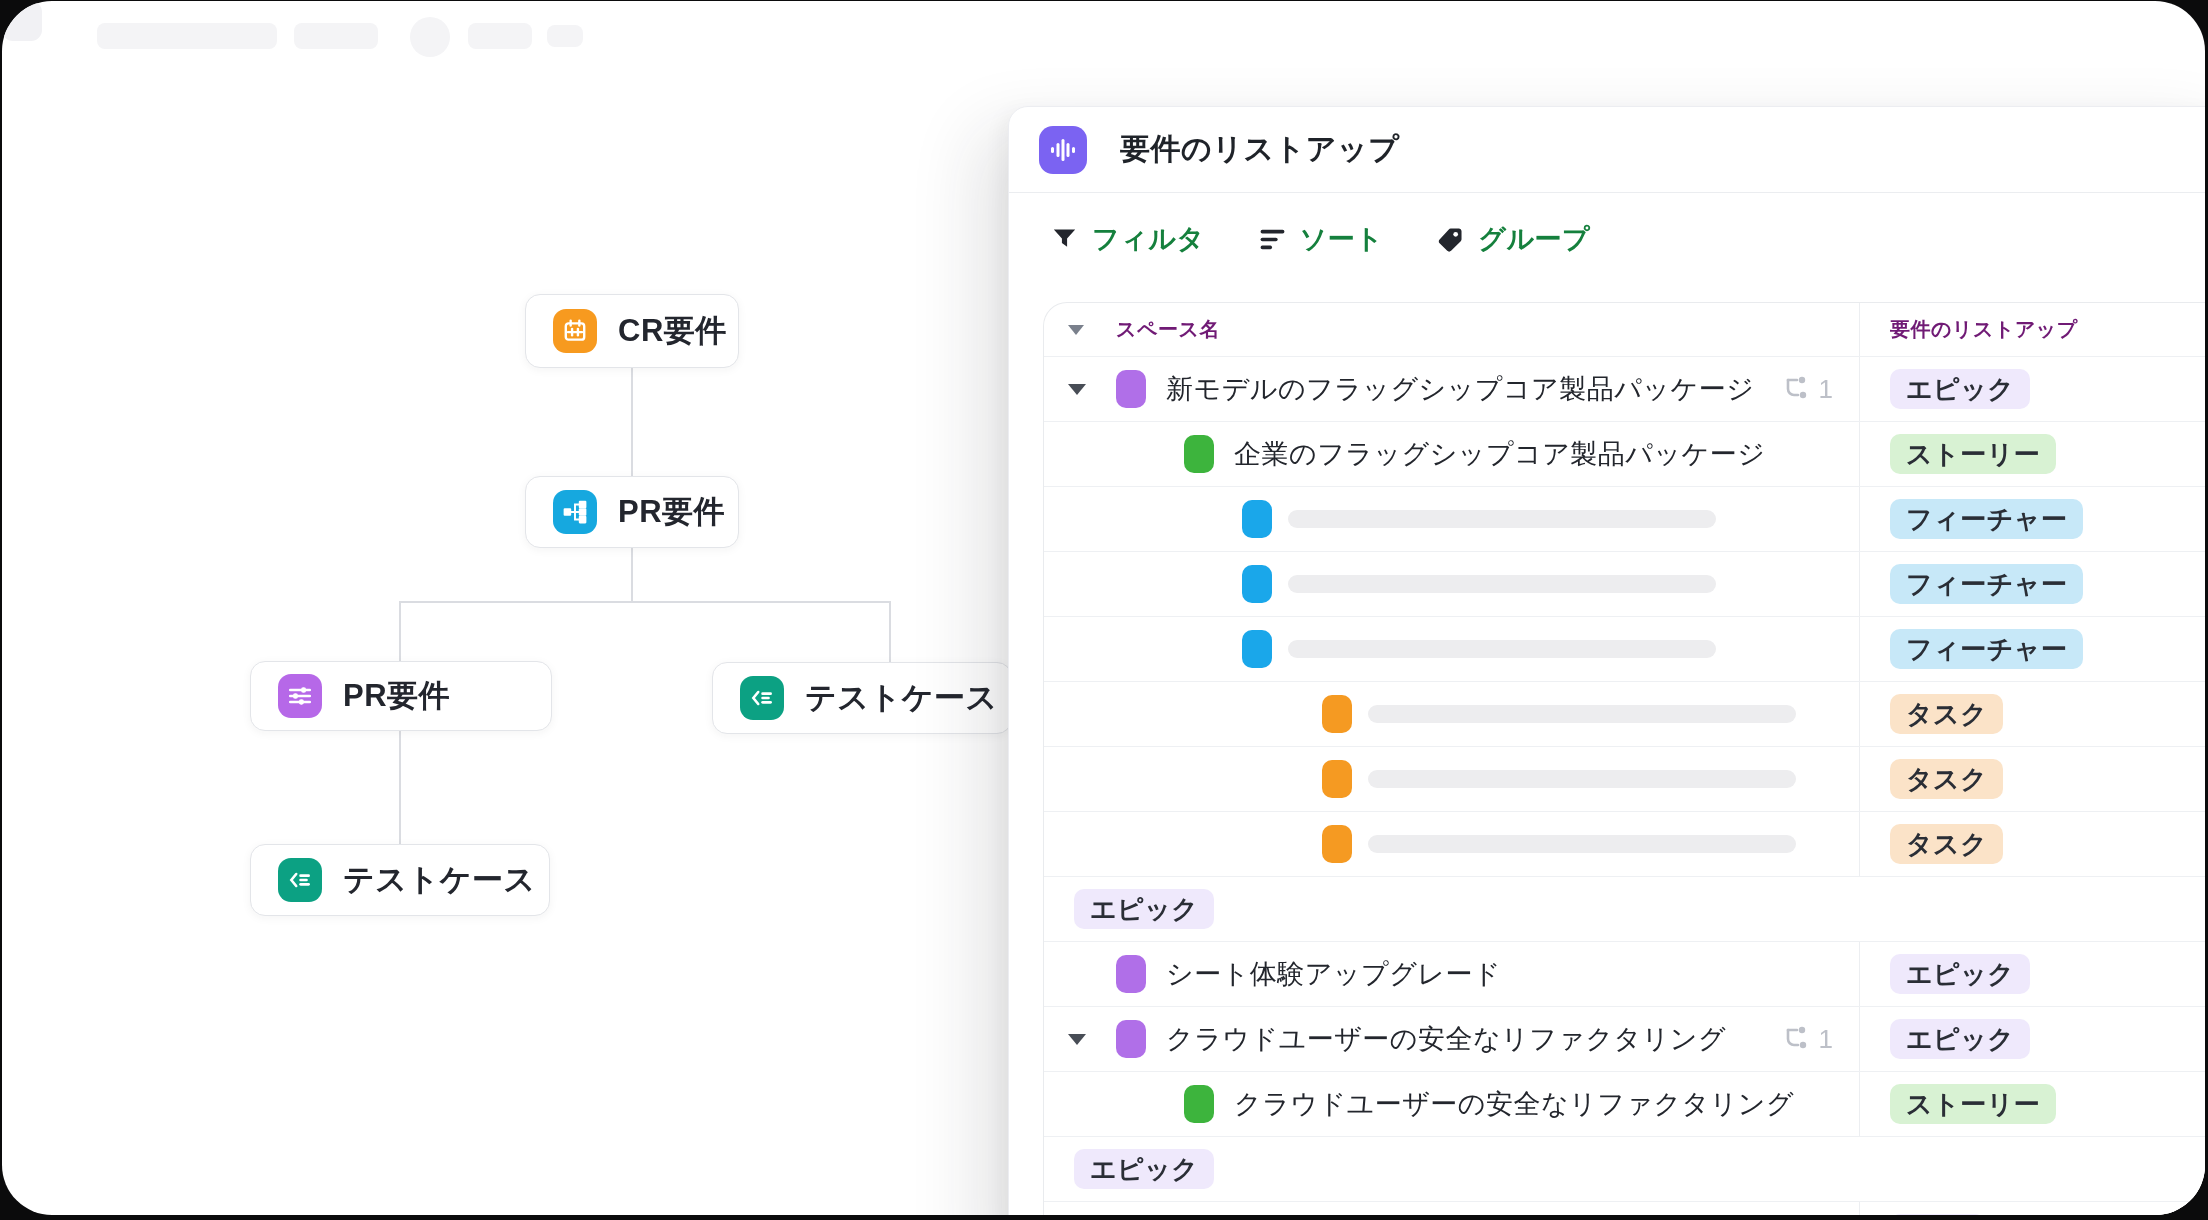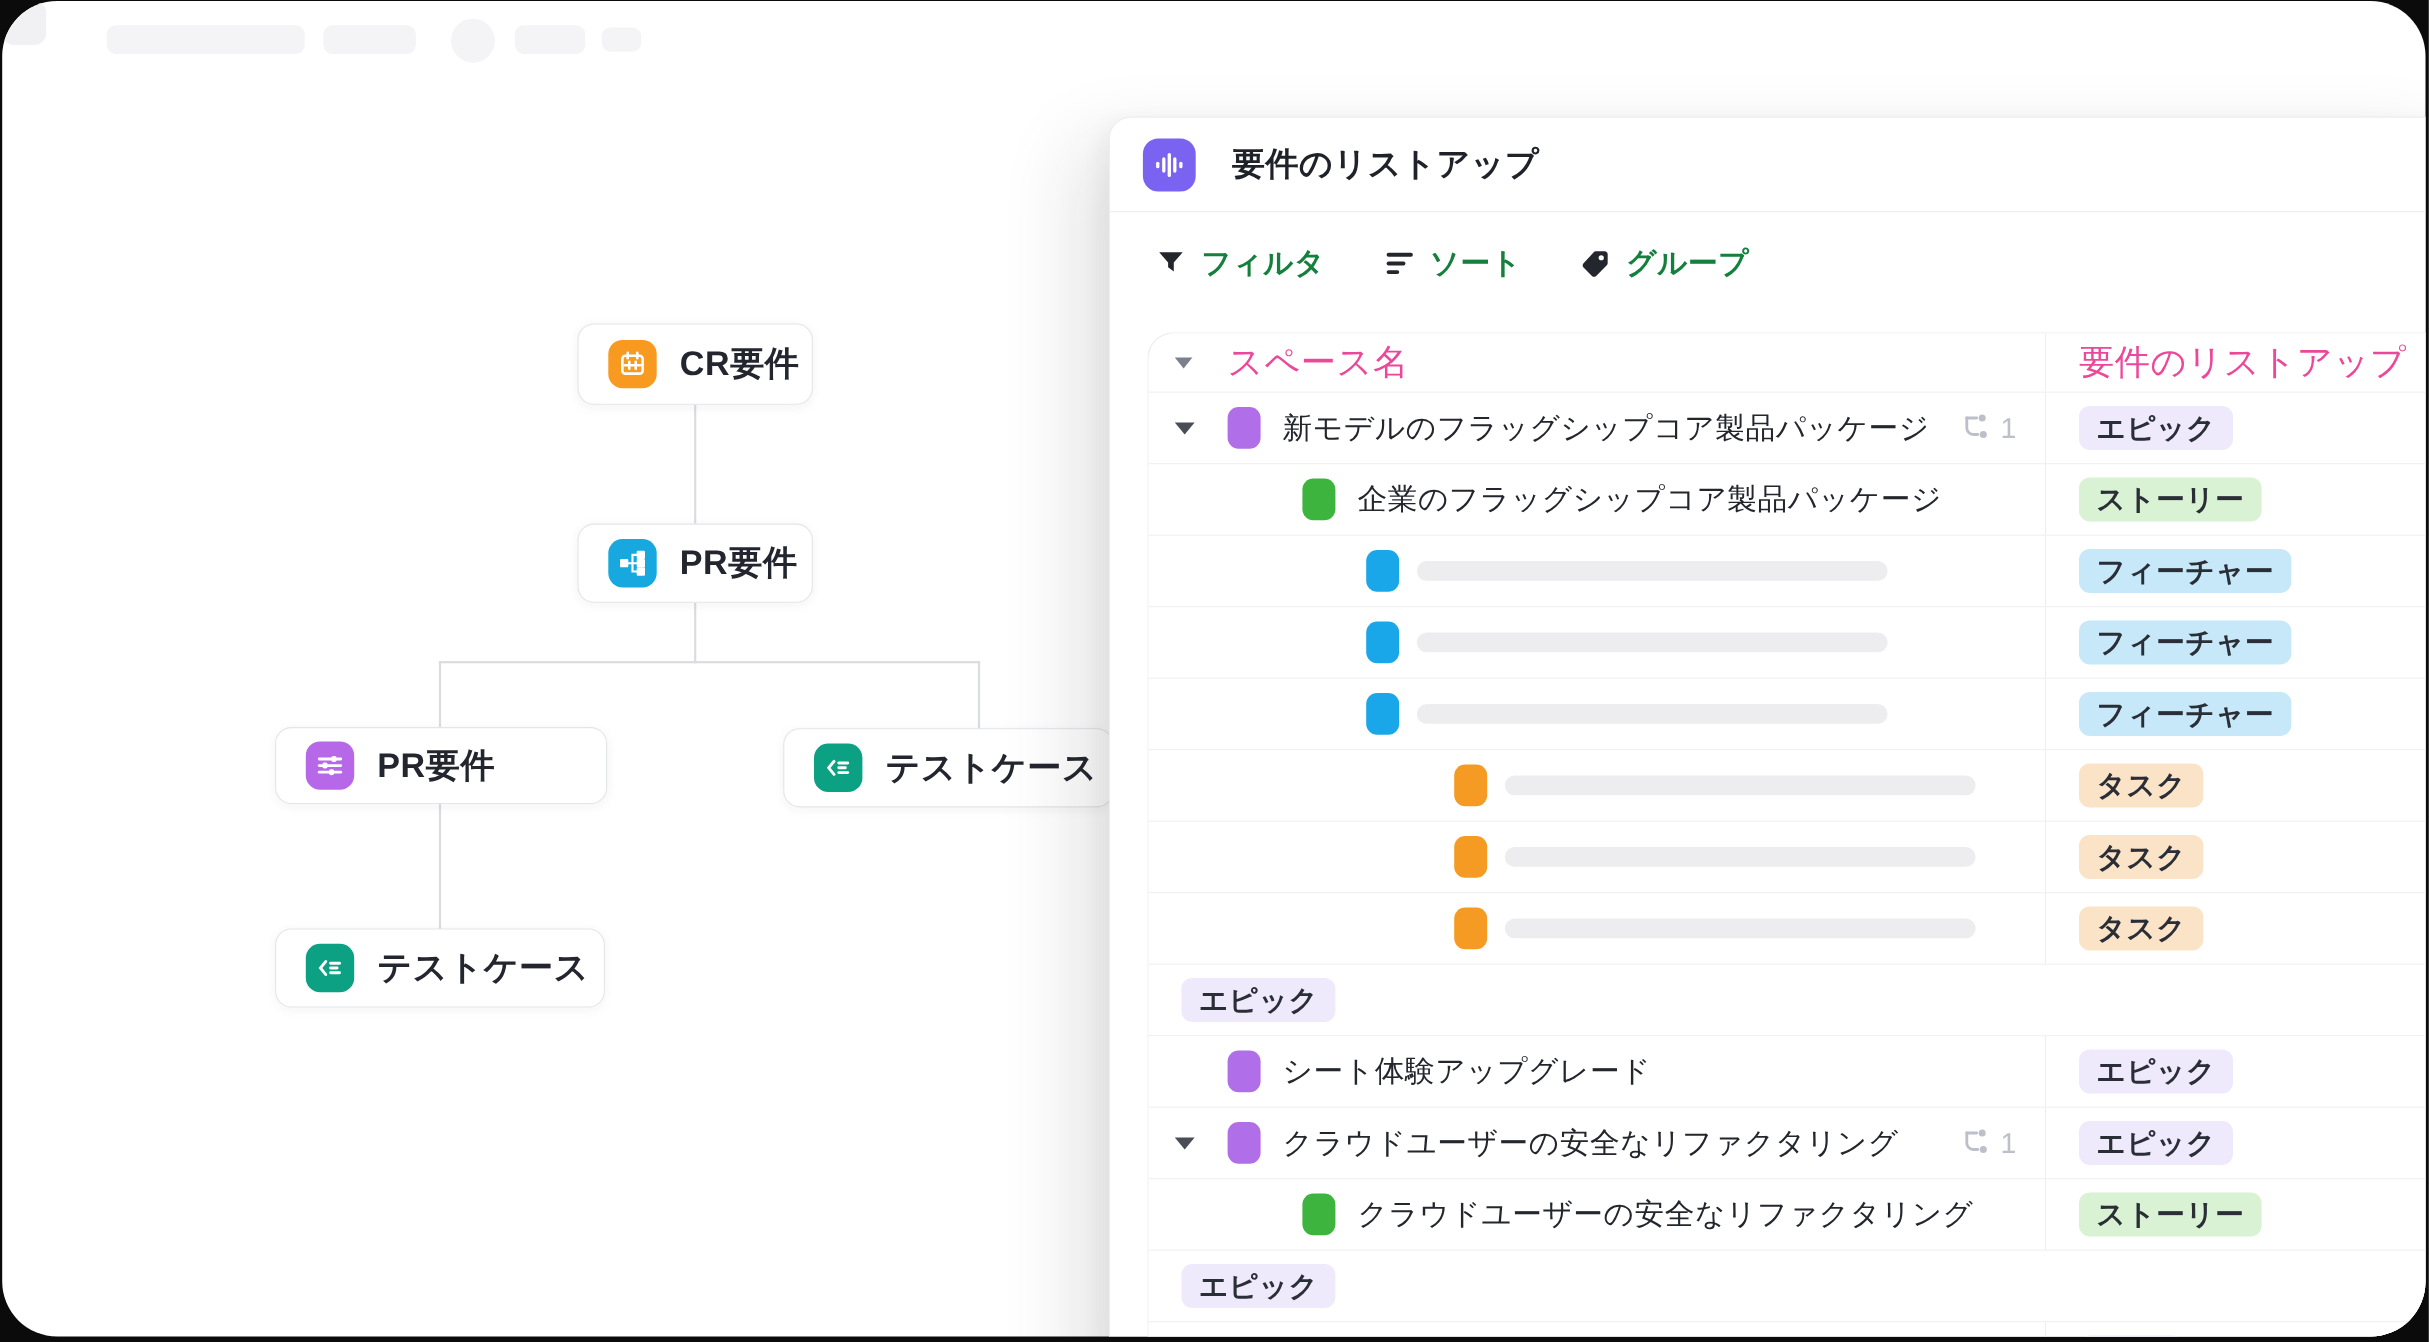--- a/index.html
+++ b/index.html
@@ -45,21 +45,21 @@
   .table{
     position:absolute;left:34px;top:195px;right:-2px;bottom:-2px;
     border-top:1px solid #e9ebee;border-left:1px solid #e9ebee;border-radius:24px 0 0 0;
     overflow:hidden;background:#fff;
   }
   .trow{display:flex;align-items:stretch;border-bottom:1px solid #eef0f3;}
   .c1{width:816px;flex:0 0 816px;display:flex;align-items:center;position:relative;
     border-right:1px solid #eceef1;box-sizing:border-box;}
   .c2{flex:1;display:flex;align-items:center;padding-left:30px;}
   .thead{height:53px;}
-  .thead .hlabel{font-size:32px;color:#ec4899;font-weight:400;letter-spacing:.5px;}
+  .thead .hlabel{font-size:20px;color:#701a75;font-weight:700;letter-spacing:.5px;}
   .drow{height:64px;}
   .caret{width:0;height:0;border-left:9px solid transparent;border-right:9px solid transparent;
     border-top:11px solid #484d56;margin-left:24px;flex:0 0 auto;}
   .caret.hdr{border-top-color:#7a808c;border-left-width:8px;border-right-width:8px;border-top-width:10px;}
   .dot{width:30px;height:38px;border-radius:10px;flex:0 0 auto;}
   .rtext{font-size:27px;font-weight:400;color:#23262d;margin-left:20px;letter-spacing:.5px;white-space:nowrap;}
   .skeleton{width:428px;height:18px;border-radius:9px;background:#ededef;margin-left:16px;}
   .branch{position:absolute;right:26px;display:flex;align-items:center;gap:6px;color:#bdc0c8;}
   .branch .bcount{font-size:26px;color:#bdc0c8;}
   .badge{height:40px;border-radius:10px;display:flex;align-items:center;padding:0 16px;

